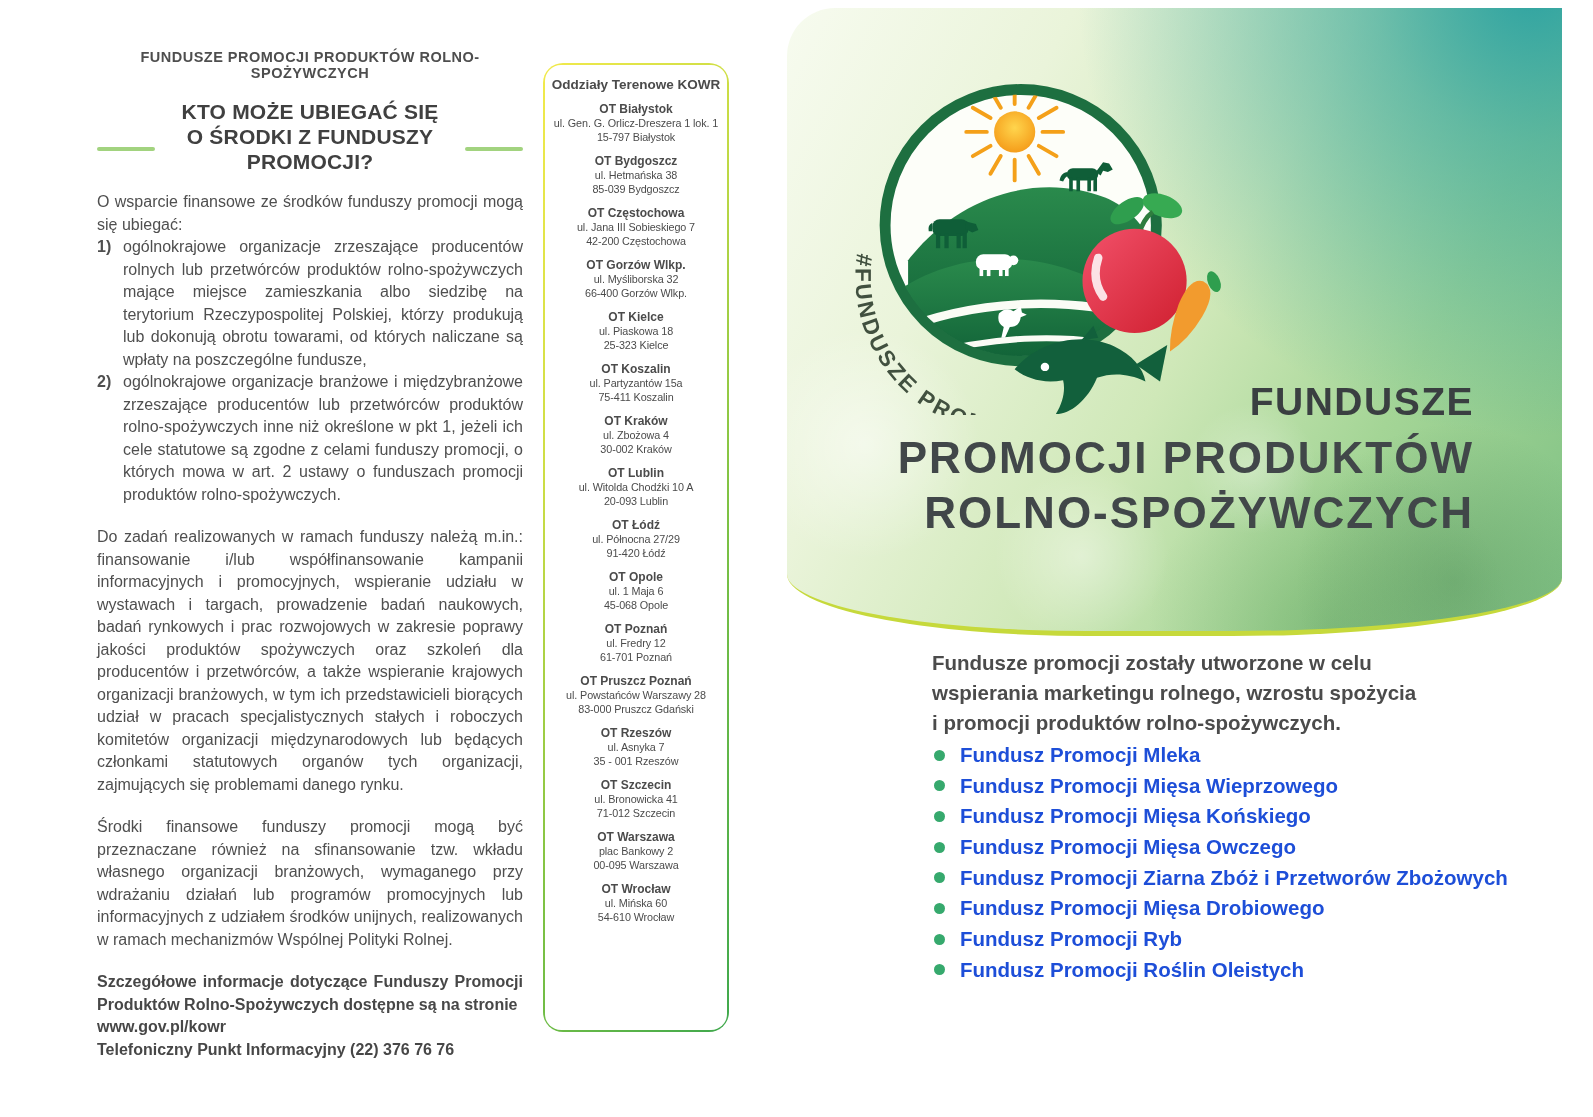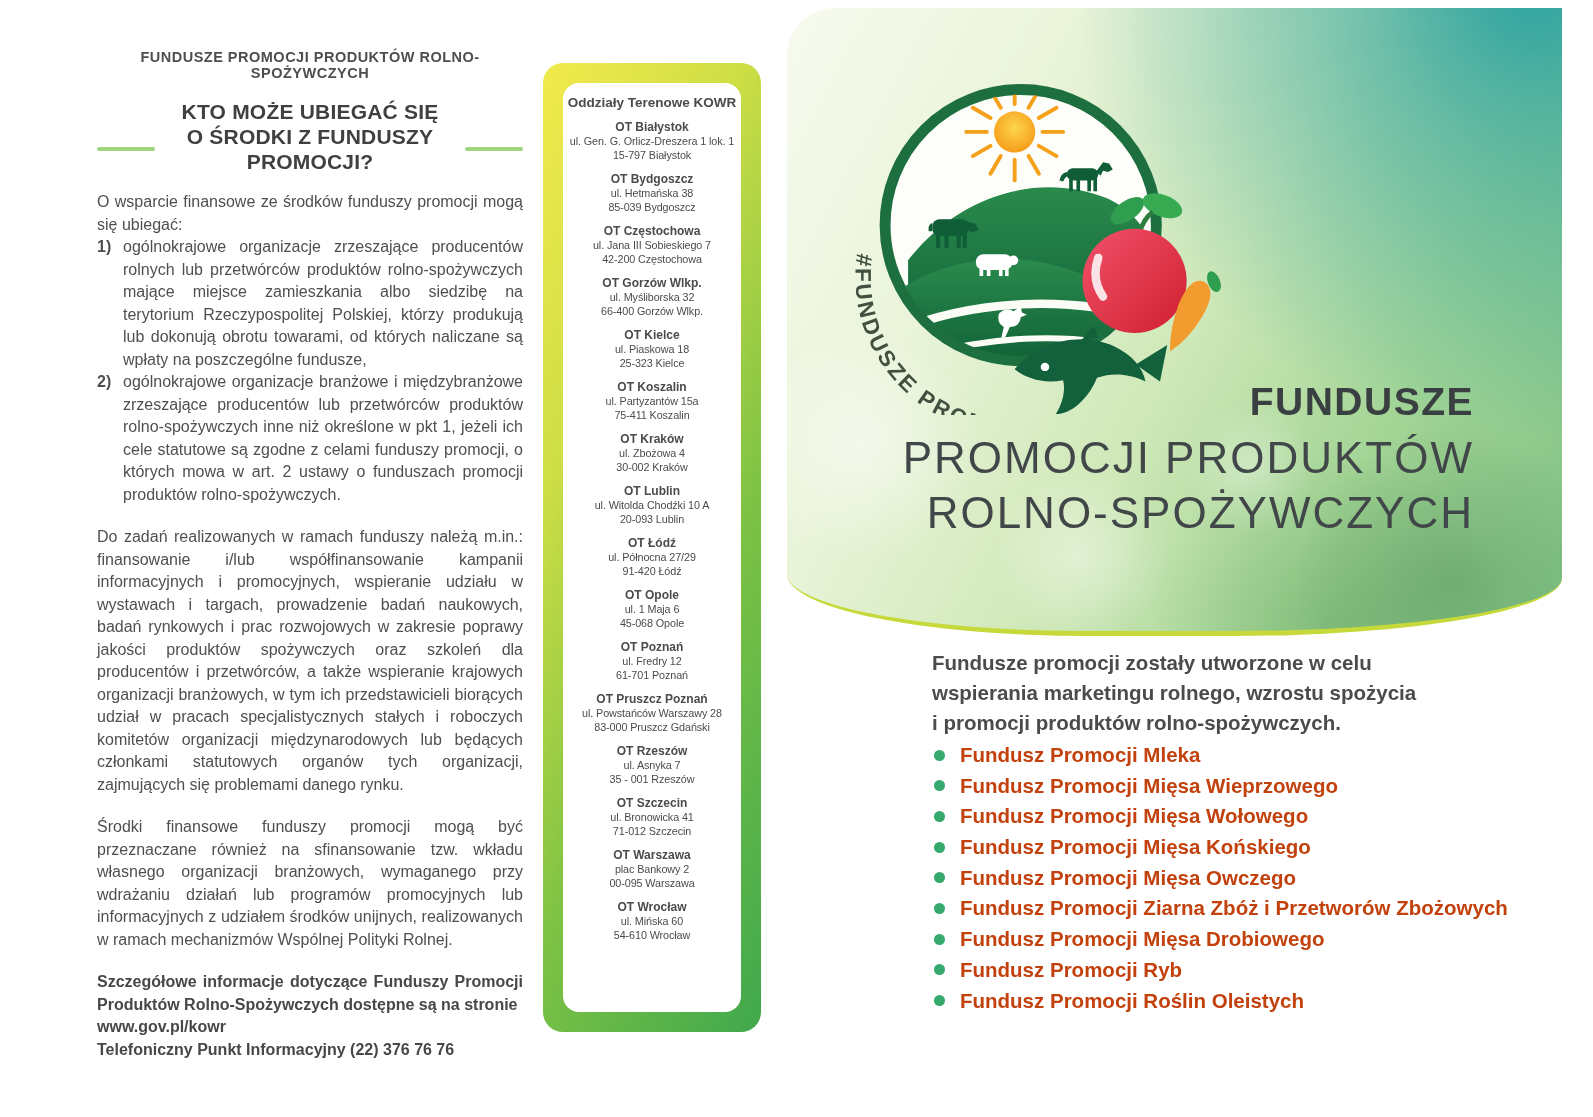--- a/index.html
+++ b/index.html
@@ -14,21 +14,21 @@
   .head-row{display:flex;align-items:center;justify-content:center;gap:28px;}
   .dash{width:58px;height:4px;border-radius:2px;background:#a2d37f;flex:none;}
   .body-text{font-size:16px;line-height:22.5px;text-align:justify;color:#4f4f4f;}
   .para{margin:0;}
   .mt17{margin-top:17px;} .mt20{margin-top:20px;}
   .num-item{position:relative;padding-left:26px;}
   .num{position:absolute;left:0;top:0;font-weight:700;}
   .boldtxt{font-weight:700;color:#474747;}
 
   
-  .offices{position:absolute;left:543px;top:63px;width:218px;height:969px;padding:20px;box-sizing:border-box;
+  .offices{position:absolute;left:543px;top:63px;width:186px;height:969px;padding:2px;box-sizing:border-box;
            border-radius:20px;
            background:linear-gradient(115deg,#f2ea4c 0%,#cede45 30%,#7dc244 62%,#3fa84d 100%);}
   .offices-inner{background:#ffffff;border-radius:16px;width:100%;height:100%;box-sizing:border-box;
                  padding:12px 4px;text-align:center;color:#4b4b4b;overflow:hidden;}
   .offices-title{font-size:13.5px;font-weight:700;margin-bottom:10px;}
   .office{margin-bottom:10px;}
   .office-name{font-size:12px;font-weight:700;line-height:15px;white-space:nowrap;}
   .office-line{font-size:10.8px;line-height:13.5px;white-space:nowrap;letter-spacing:-.1px;}
 
   
@@ -41,29 +41,29 @@
       radial-gradient(circle at 96% -4%, rgba(34,158,162,.92) 0%, rgba(34,158,162,.55) 16%, rgba(34,158,162,0) 46%),
       radial-gradient(circle at 10% 70%, rgba(255,255,255,.50) 0%, rgba(255,255,255,0) 14%),
       radial-gradient(circle at 38% 88%, rgba(255,255,255,.40) 0%, rgba(255,255,255,0) 12%),
       radial-gradient(circle at 60% 74%, rgba(255,255,255,.30) 0%, rgba(255,255,255,0) 10%),
       radial-gradient(circle at 86% 92%, rgba(47,110,60,.28) 0%, rgba(47,110,60,0) 18%),
       radial-gradient(circle at 70% 100%, rgba(66,140,72,.30) 0%, rgba(66,140,72,0) 22%),
       linear-gradient(118deg,#f7fbef 0%,#eaf4da 26%,#cfe8b8 52%,#a4d596 74%,#7fc184 100%);}
   .logo{position:absolute;left:46px;top:44px;width:436px;}
   .cover-title{position:absolute;right:88px;top:366px;text-align:right;}
   .ct1{font-size:39px;font-weight:800;letter-spacing:1.5px;color:#3a3f41;line-height:56px;}
-  .ct2{font-size:44px;font-weight:400;letter-spacing:2px;color:#414749;line-height:55px;}
+  .ct2{font-size:44px;font-weight:700;letter-spacing:2px;color:#414749;line-height:55px;}
 
   
   .right-intro{position:absolute;left:932px;top:648px;font-size:20.5px;font-weight:700;
                line-height:30px;color:#4b4b4b;}
   .funds{position:absolute;left:934px;top:744px;list-style:none;margin:0;padding:0;}
   .fund{display:flex;align-items:center;margin-bottom:8.7px;height:22px;}
   .dot{width:11px;height:11px;border-radius:50%;background:#36a96d;margin-right:15px;flex:none;}
-  .fund-label{font-size:20.5px;font-weight:700;color:#c2410c;white-space:nowrap;}
+  .fund-label{font-size:20.5px;font-weight:700;color:#1d4ed8;white-space:nowrap;}
 </style>
 </head>
 <body>
 
 <div class="page">
 
   <div class="left-col">
     <div class="kicker">FUNDUSZE PROMOCJI PRODUKTÓW ROLNO-SPOŻYWCZYCH</div>
 
     <div class="green-head">
@@ -300,24 +300,20 @@
       <li class="fund">
         <span class="dot"></span>
         <span class="fund-label">Fundusz Promocji Mleka</span>
       </li>
       <li class="fund">
         <span class="dot"></span>
         <span class="fund-label">Fundusz Promocji Mięsa Wieprzowego</span>
       </li>
       <li class="fund">
         <span class="dot"></span>
-        <span class="fund-label">Fundusz Promocji Mięsa Wołowego</span>
-      </li>
-      <li class="fund">
-        <span class="dot"></span>
         <span class="fund-label">Fundusz Promocji Mięsa Końskiego</span>
       </li>
       <li class="fund">
         <span class="dot"></span>
         <span class="fund-label">Fundusz Promocji Mięsa Owczego</span>
       </li>
       <li class="fund">
         <span class="dot"></span>
         <span class="fund-label">Fundusz Promocji Ziarna Zbóż i Przetworów Zbożowych</span>
       </li>

